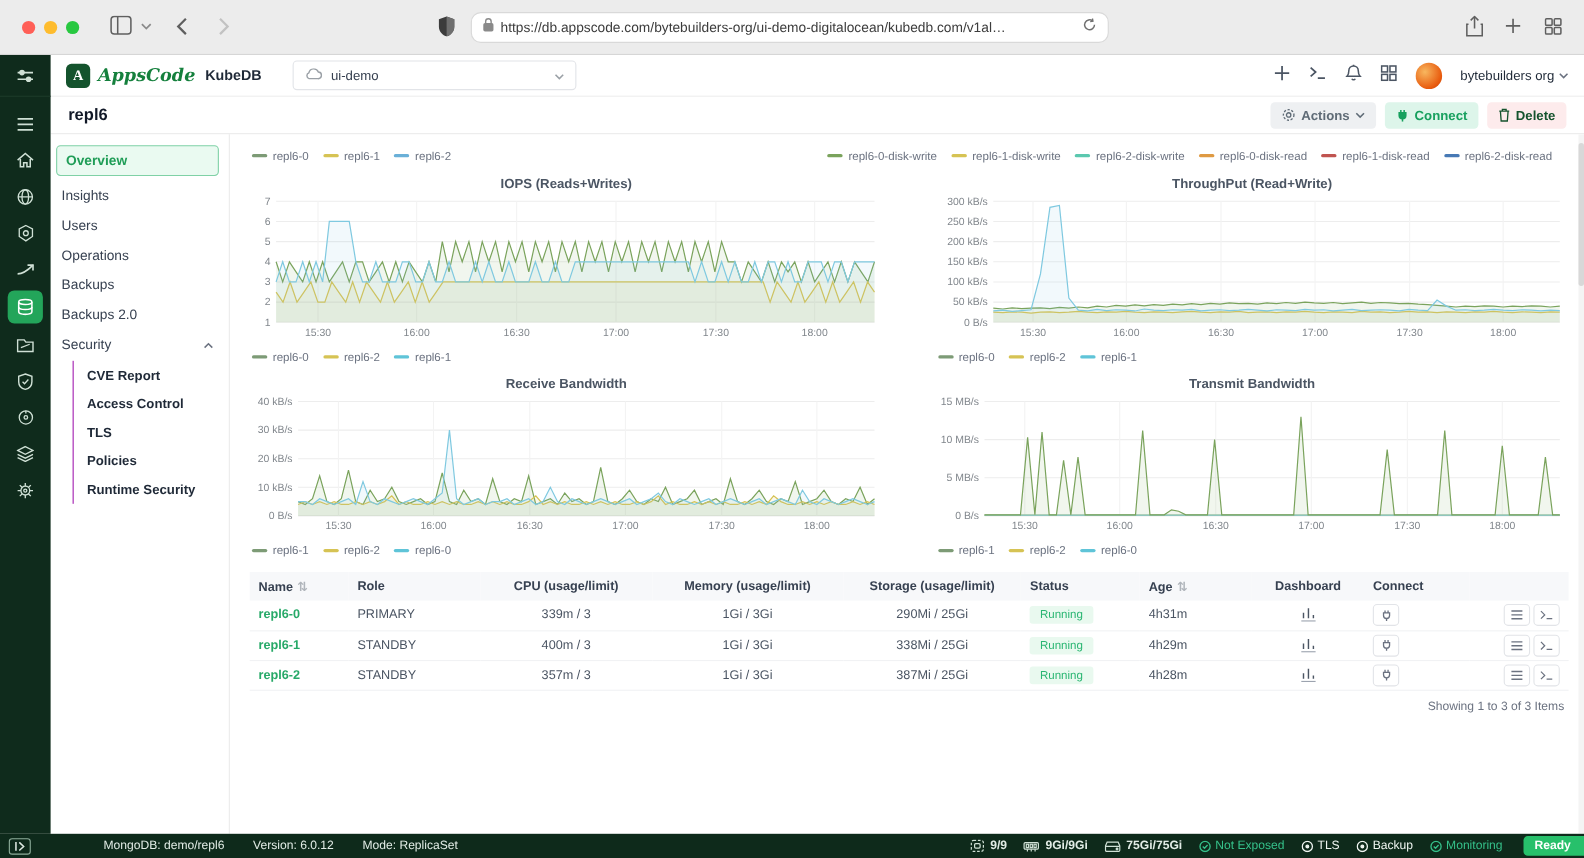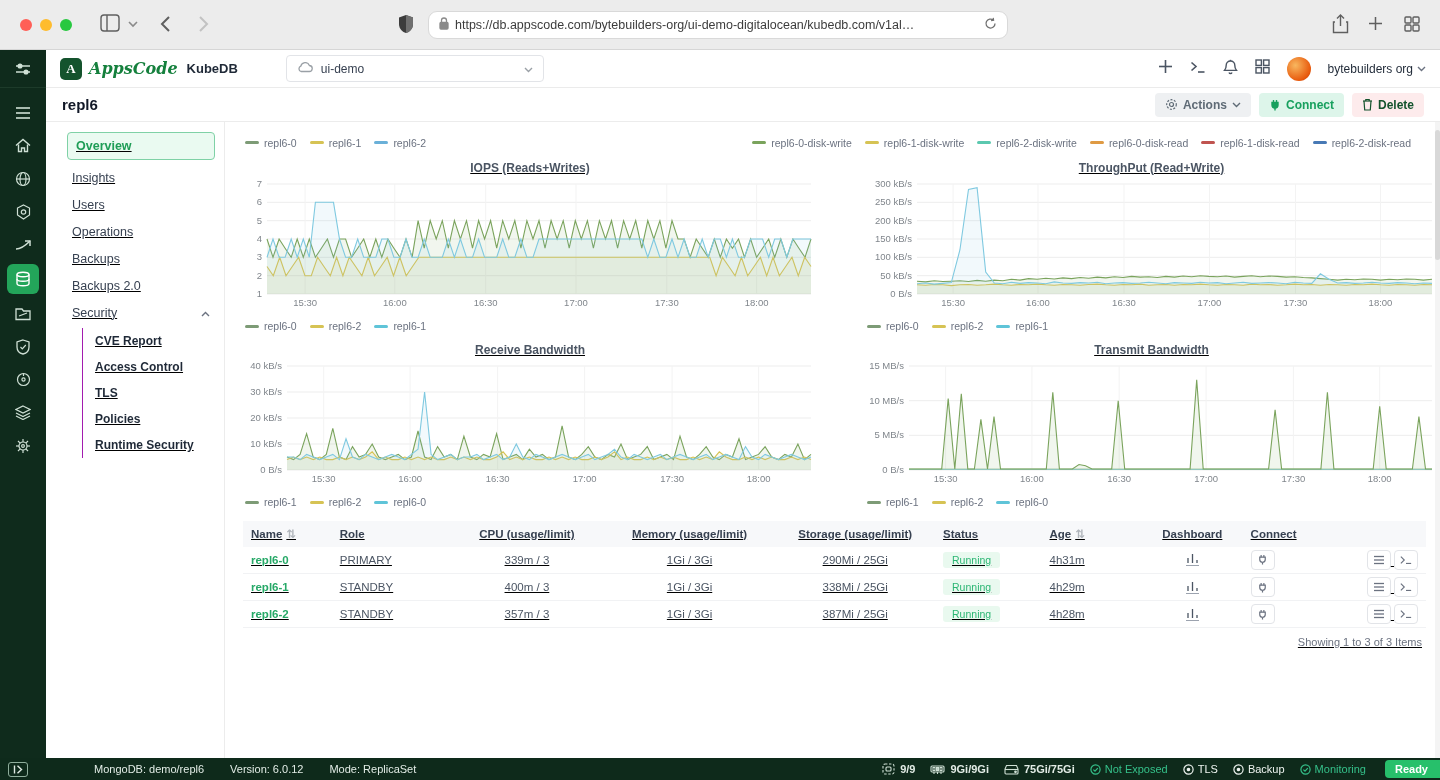--- a/index.html
+++ b/index.html
@@ -20,35 +20,35 @@
   .rail { position:absolute; left:0; top:0; bottom:0; width:46px; background:#0f2b1c; display:flex; flex-direction:column; align-items:center; z-index:5; }
   .rail-top { height:38px; width:100%; display:flex; align-items:center; justify-content:center; border-bottom:1px solid #1d3b2a; }
   .rail-ic { width:30px; height:27px; display:flex; align-items:center; justify-content:center; color:#cfe0d5; margin:3px 0; border-radius:6px; }
   .rail-ic.active { background:#23a55a; color:#fff; width:32px; height:30px; }
 
   .topbar { margin-left:46px; height:38px; background:#fff; border-bottom:1px solid #ebebeb; display:flex; align-items:center; padding:0 14px; }
   .logo { display:flex; align-items:center; gap:7px; }
   .logo-mark { width:22px; height:22px; background:#14532d; border-radius:5px; color:#fff; font-weight:bold; font-size:13px; display:flex; align-items:center; justify-content:center; font-family:"Liberation Serif",serif; }
   .logo-brand { font-family:"DejaVu Serif","Liberation Serif",serif; font-style:italic; font-weight:bold; font-size:16px; color:#15803d; }
   .logo-prod { font-size:13px; font-weight:bold; color:#1f2937; margin-left:2px; }
-  .ns-select { margin-left:48px; width:258px; height:27px; border:1px solid #e2e4e8; border-radius:4px; display:flex; align-items:center; gap:8px; padding:0 10px; font-size:12px; color:#374151; background:#fff; }
+  .ns-select { margin-left:28px; width:258px; height:27px; border:1px solid #e2e4e8; border-radius:4px; display:flex; align-items:center; gap:8px; padding:0 10px; font-size:12px; color:#374151; background:#fff; }
   .ns-select .chev { margin-left:auto; color:#9aa0a6; }
   .topbar-right { margin-left:auto; display:flex; align-items:center; gap:17px; color:#4b5563; }
   .avatar { width:24px; height:24px; border-radius:50%; background:radial-gradient(circle at 35% 35%, #f8b75f, #e8590c 70%, #b23a0a); }
   .org { font-size:12px; color:#1f2937; display:flex; align-items:center; gap:4px; }
 
   .pagehead { margin-left:46px; height:34px; background:#fff; border-bottom:1px solid #ececec; display:flex; align-items:center; padding:0 16px; }
   .pagehead h1 { font-size:15px; color:#111827; }
   .ph-btns { margin-left:auto; display:flex; gap:8px; }
   .btn { height:24px; border-radius:4px; display:inline-flex; align-items:center; gap:5px; padding:0 10px; font-size:12px; font-weight:bold; border:none; cursor:pointer; }
   .btn-actions { background:#eef0f2; color:#5f6b76; }
   .btn-connect { background:#ddf5ea; color:#17a05e; }
   .btn-delete { background:#fdebec; color:#14532d; }
 
-  .body { margin-left:58px; display:flex; height:636px;text-decoration:underline; }
+  .body { margin-left:42px; display:flex; height:636px; }
   .sidemenu { width:167px; border-right:1px solid #ececec; padding-top:10px; flex-shrink:0; }
   .menu-item { height:27px; display:flex; align-items:center; padding:0 14px; font-size:12.5px; color:#374151; cursor:pointer; }
   .menu-item.active { margin:0 9px 4px 9px; padding:0 8px; height:28px; border:1px solid #7fd1a6; background:#eafaf1; border-radius:4px; color:#1f9d57; font-weight:bold; }
   .menu-item .chev-up { margin-left:auto; color:#6b7280; }
   .submenu { margin:2px 0 0 24px; border-left:1px solid #a21caf; }
   .submenu .menu-item { padding-left:12px; font-weight:bold; color:#1f2937; font-size:12px; height:26px; }
 
   
   .main { flex:1; position:relative; padding:8px 14px 0 18px; overflow:hidden; }
   .prev-legends { display:flex; justify-content:space-between; padding:0 2px; min-height:16px; }

